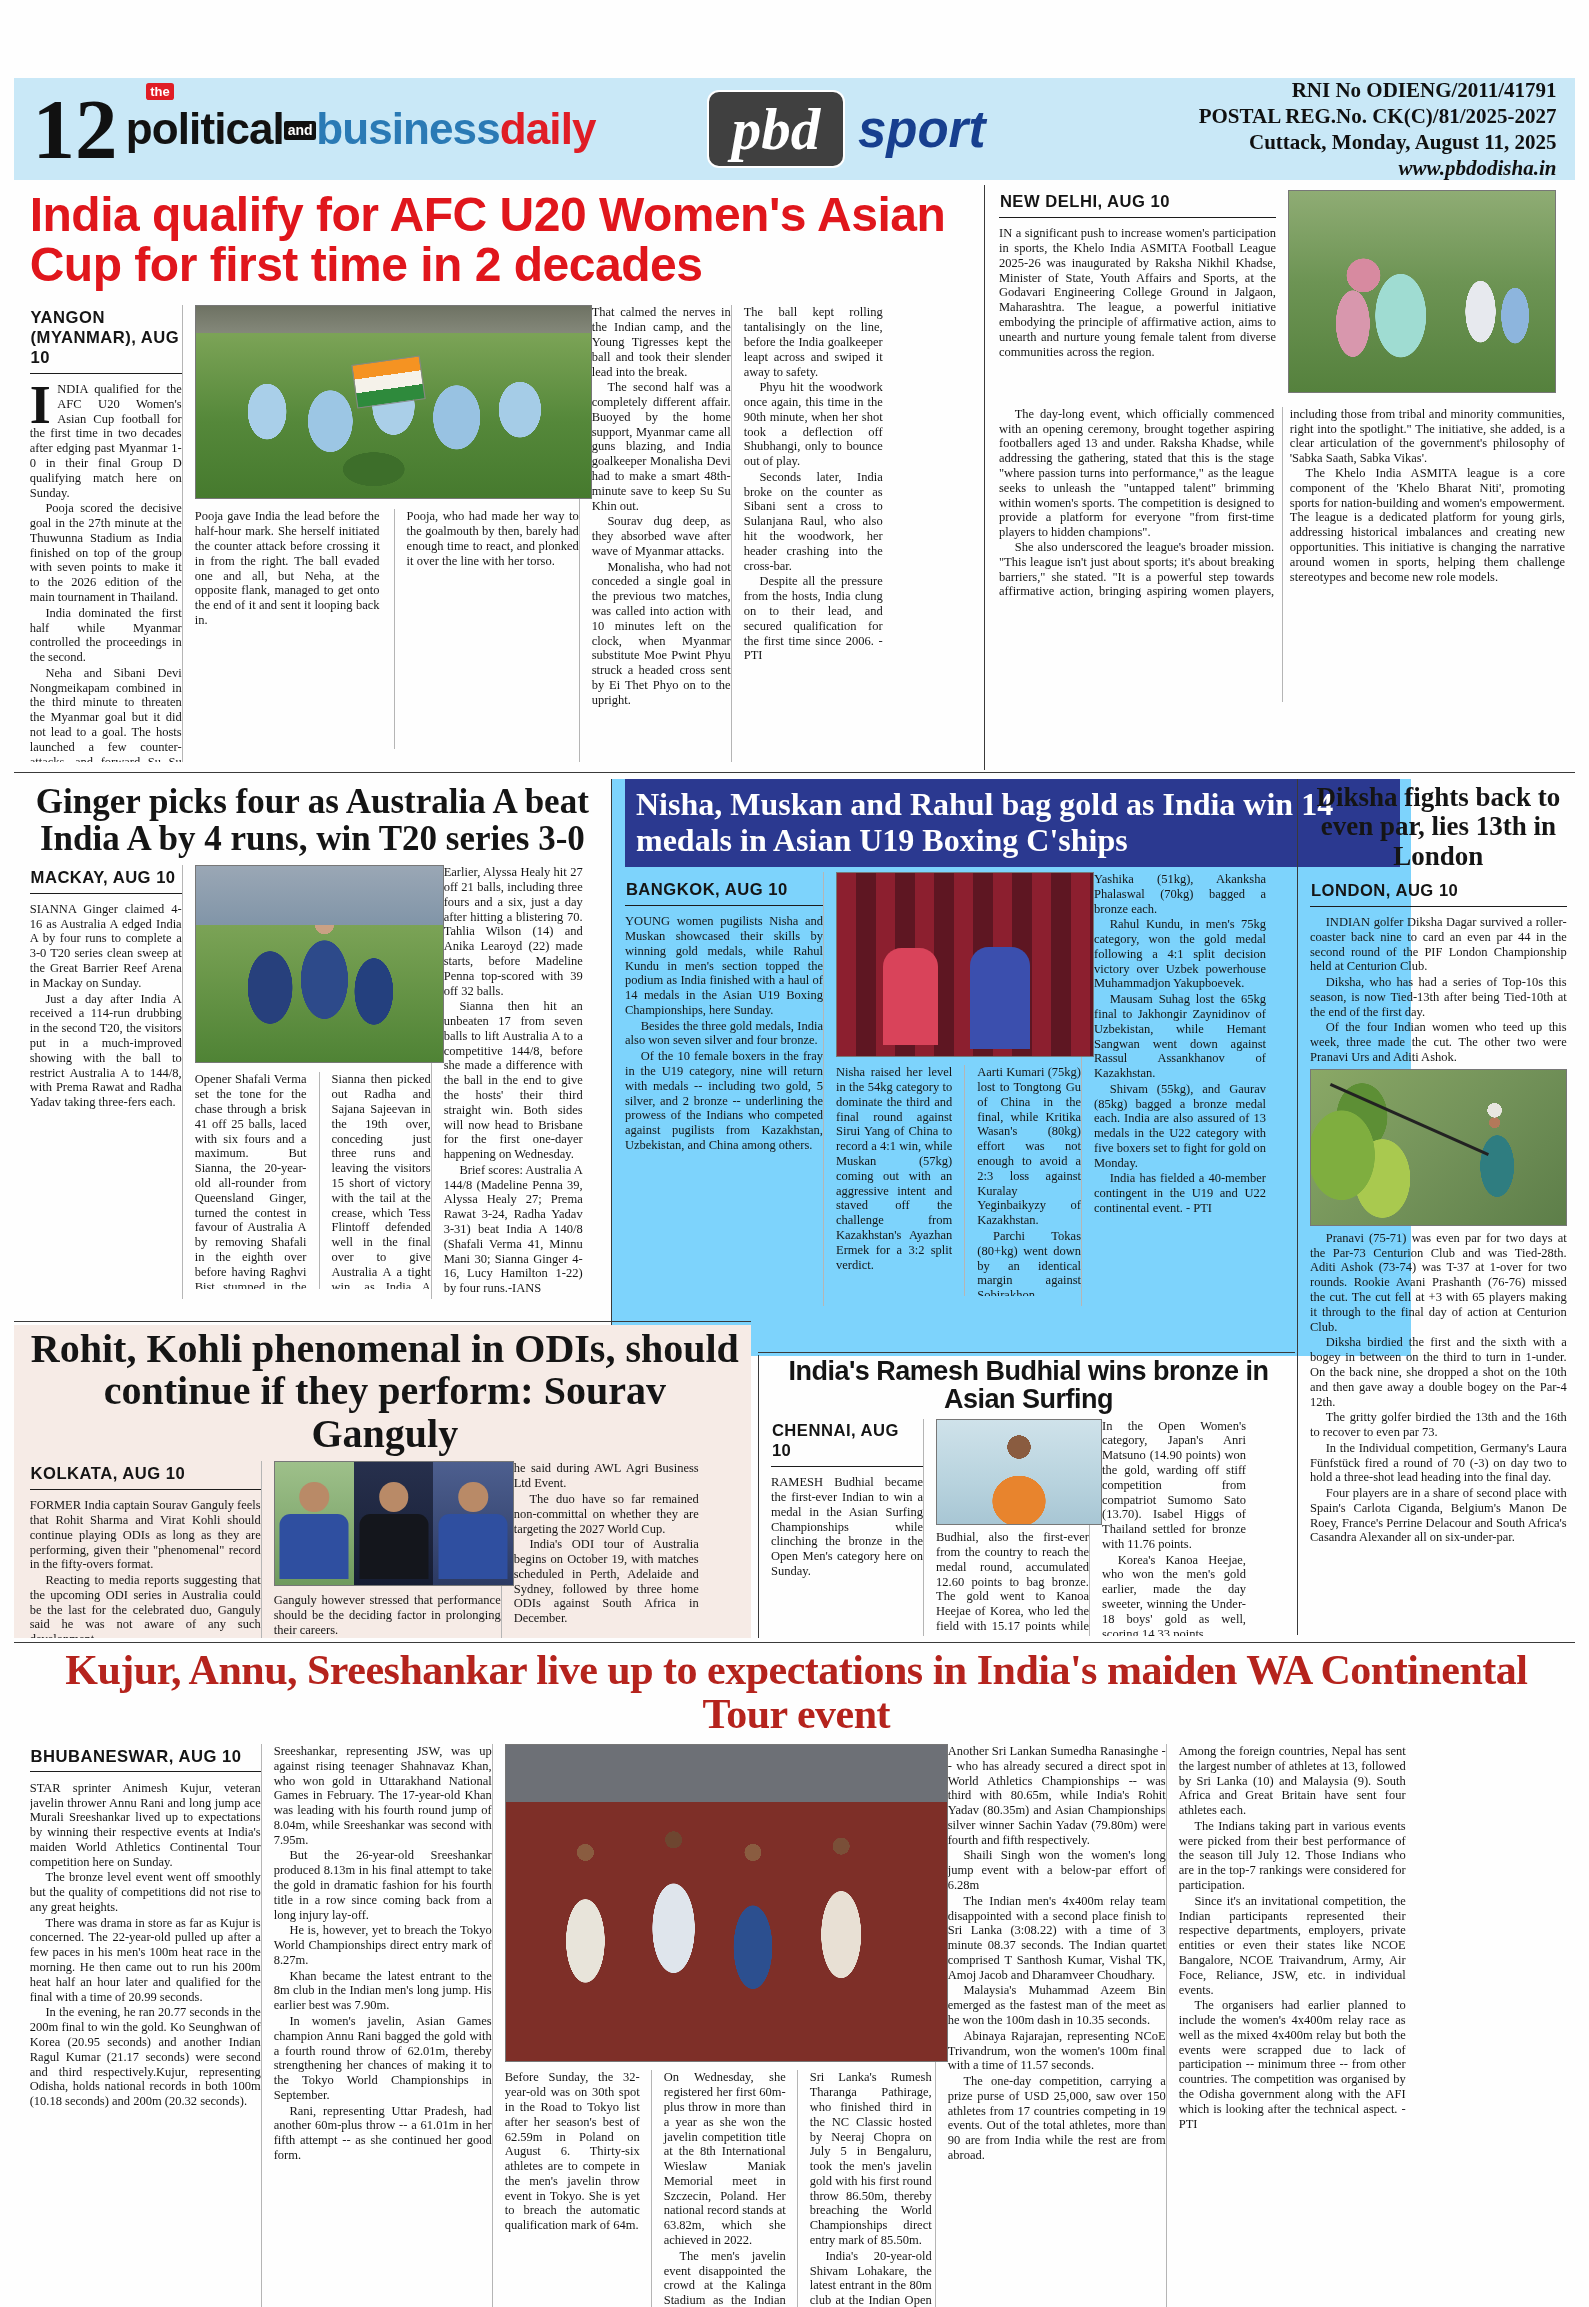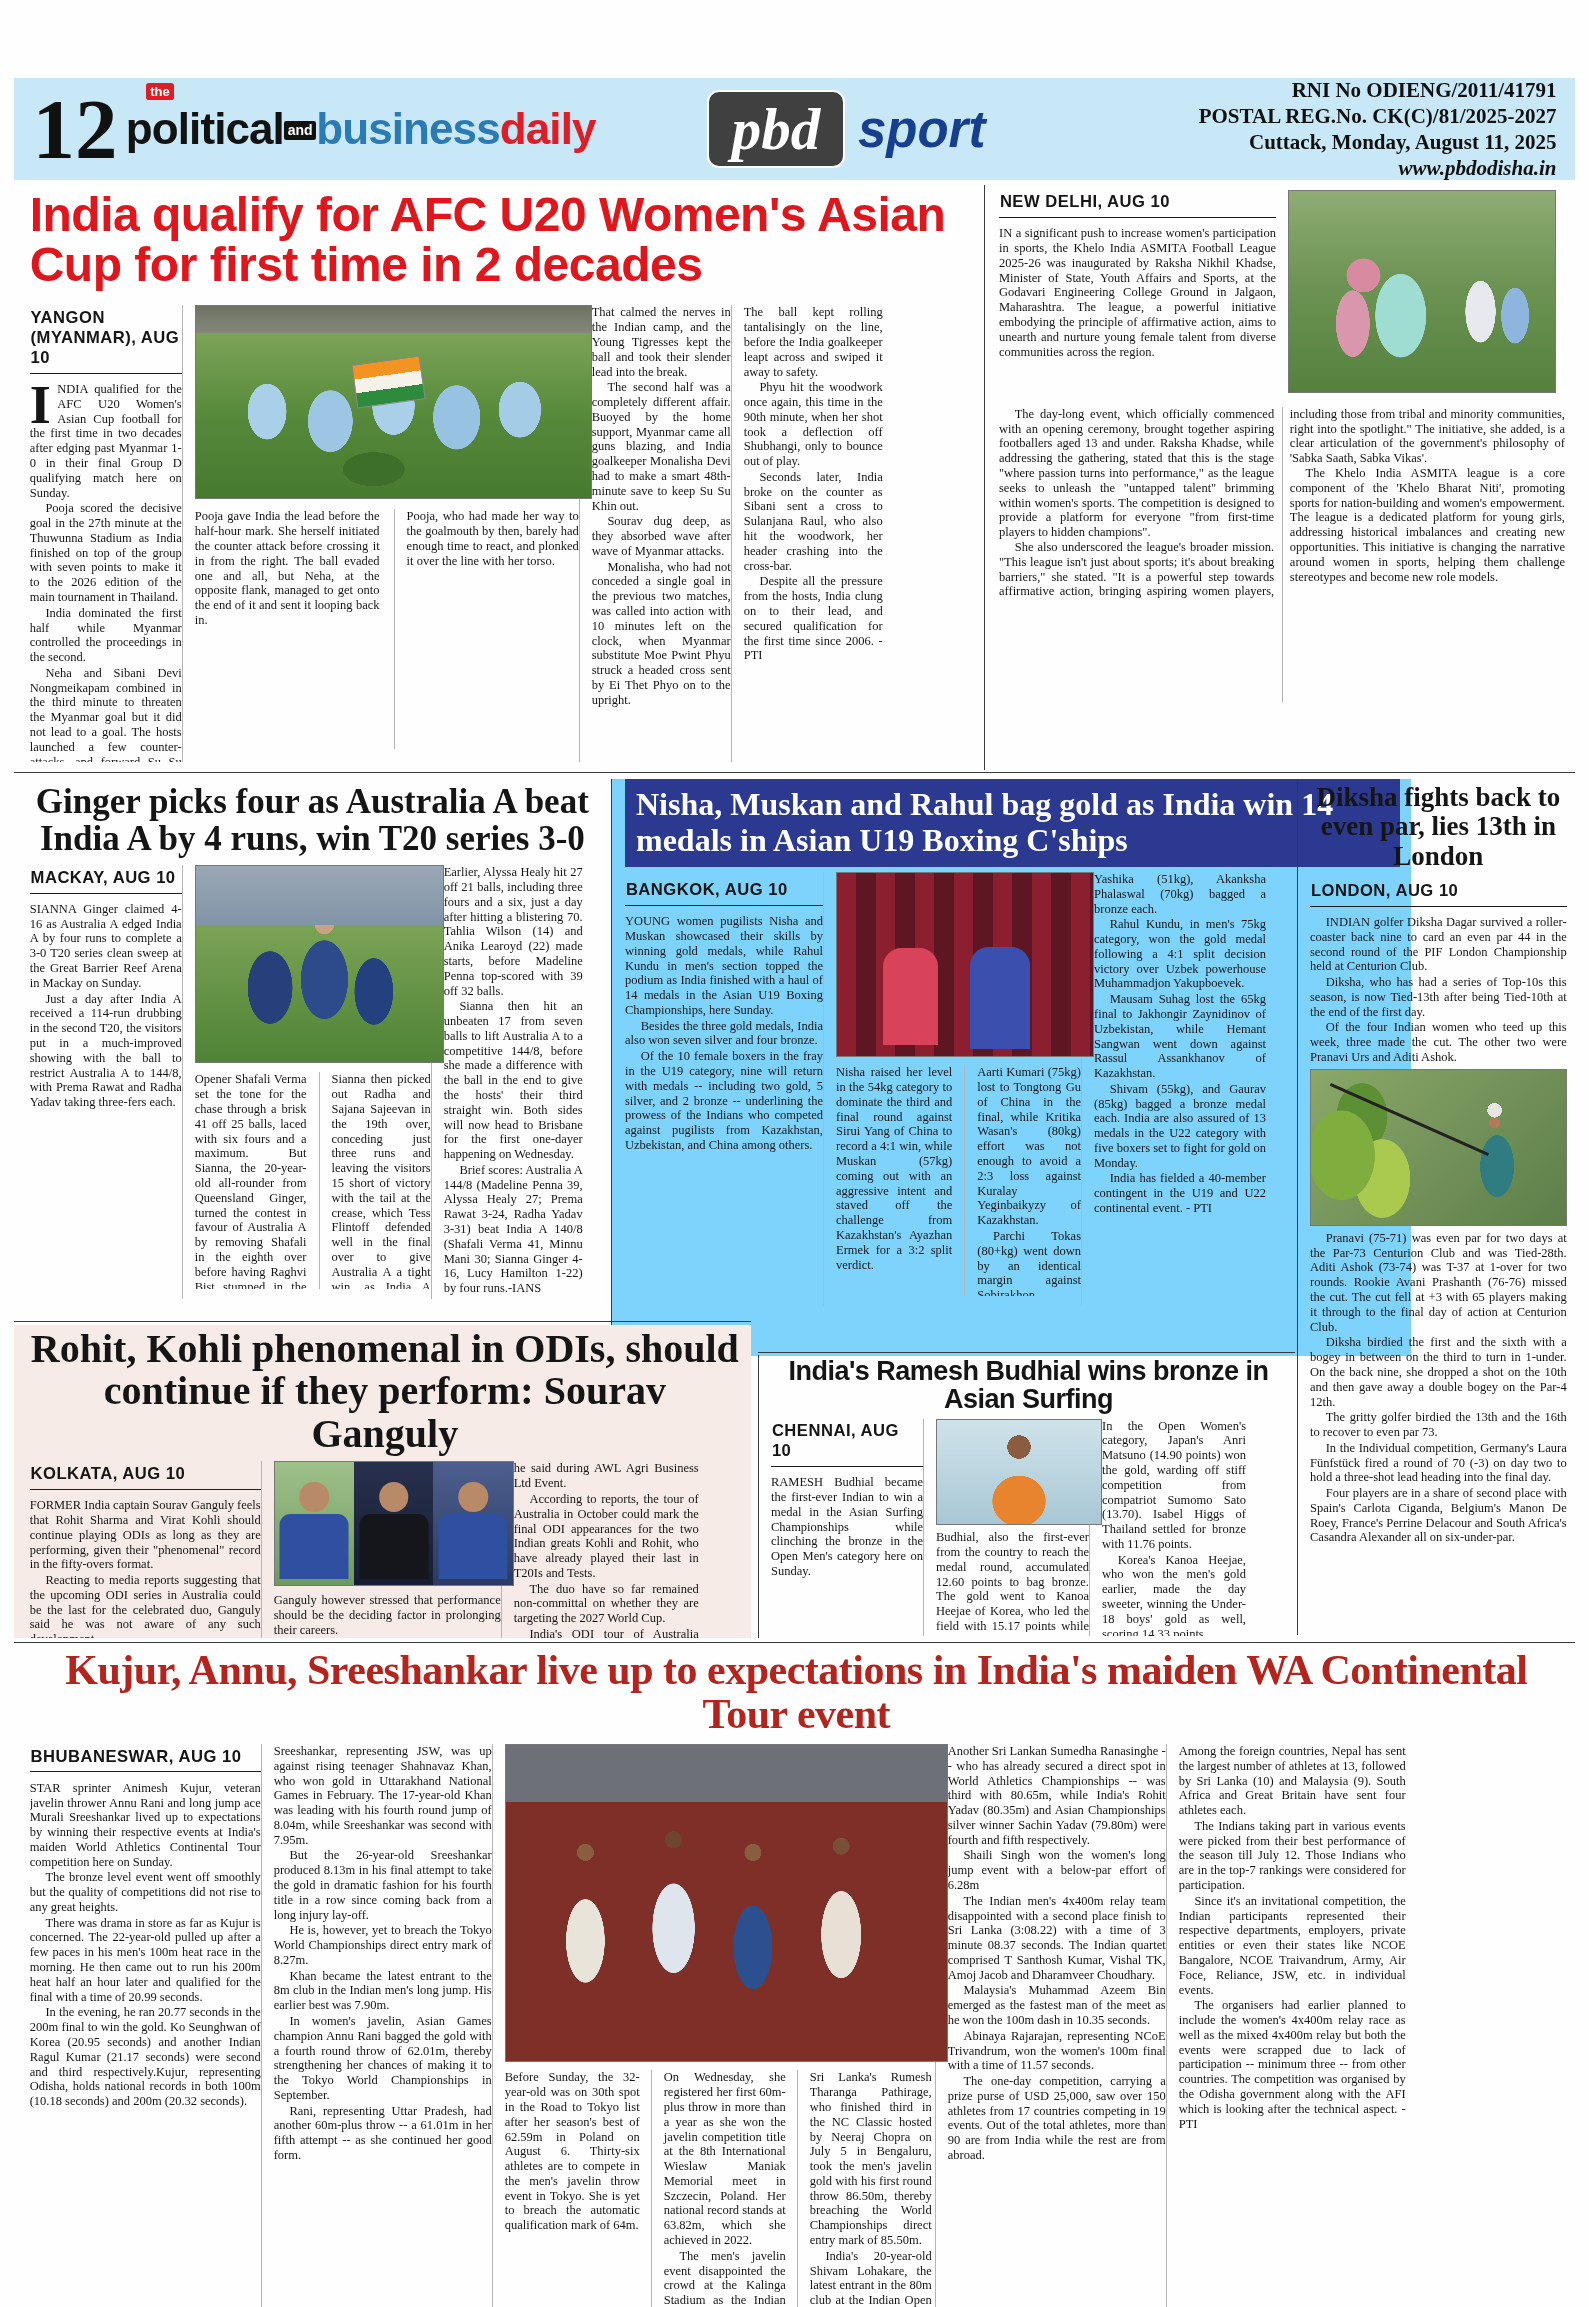--- a/index.html
+++ b/index.html
@@ -343,21 +343,20 @@
           <div class="pane p2"></div>
           <div class="pane p3"></div>
         </div>
         <div class="quote col" style="border-left:none; padding-left:0;">
           <p class="noindent">Ganguly however stressed that performance should be the deciding factor in prolonging their careers.</p>
           <p>"It's difficult to say. Whoever does well will play. If they do well, they should continue. Kohli's one-day record is phenomenal, even Rohit Sharma's. Both of them are phenomenal in white-ball cricket,"</p>
         </div>
       </div>
       <div class="col c3">
         <p class="noindent">he said during AWL Agri Business Ltd Event.</p>
-        <p>According to reports, the tour of Australia in October could mark the final ODI appearances for the two Indian greats Kohli and Rohit, who have already played their last in T20Is and Tests.</p>
         <p>The duo have so far remained non-committal on whether they are targeting the 2027 World Cup.</p>
         <p>India's ODI tour of Australia begins on October 19, with matches scheduled in Perth, Adelaide and Sydney, followed by three home ODIs against South Africa in December.</p>
       </div>
     </div>
   </section>
 
   <section class="art" id="art-budhial">
     <h1 class="headline">India's Ramesh Budhial wins bronze in Asian Surfing</h1>
     <div class="body cols">
       <div class="col c1">

